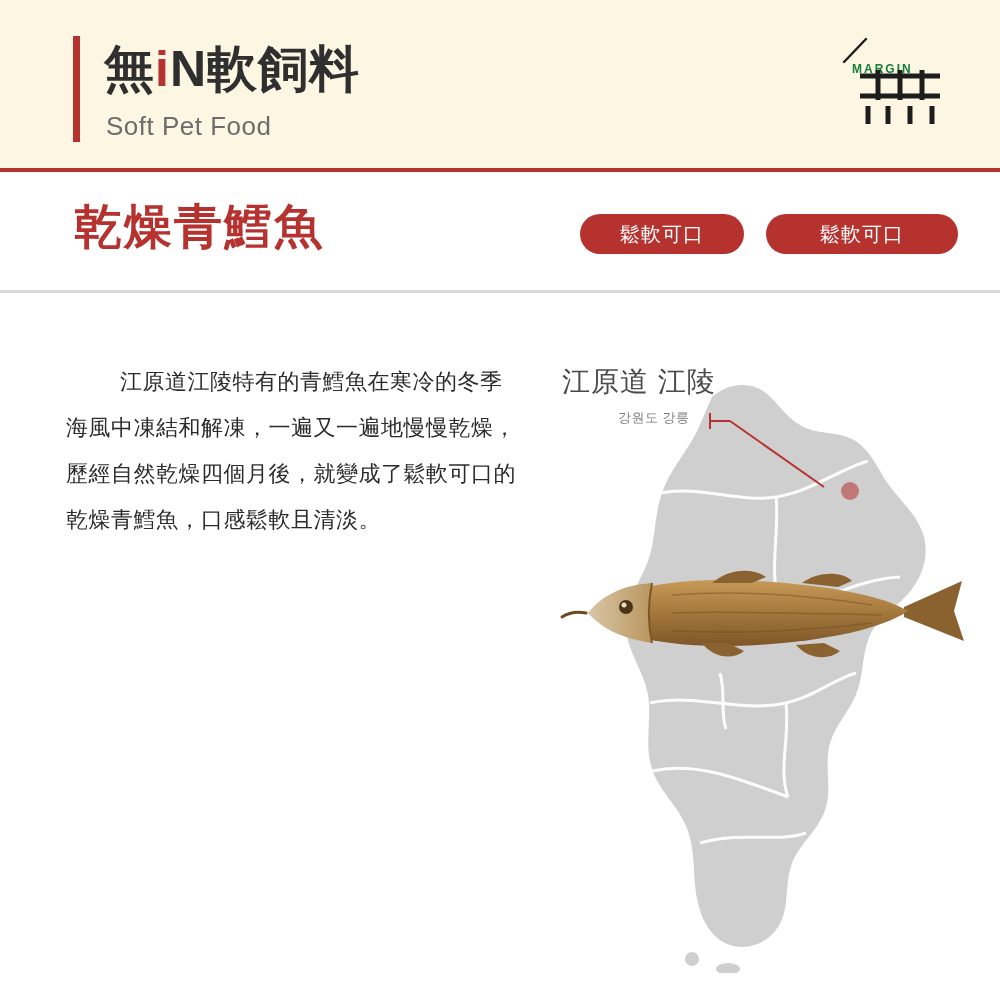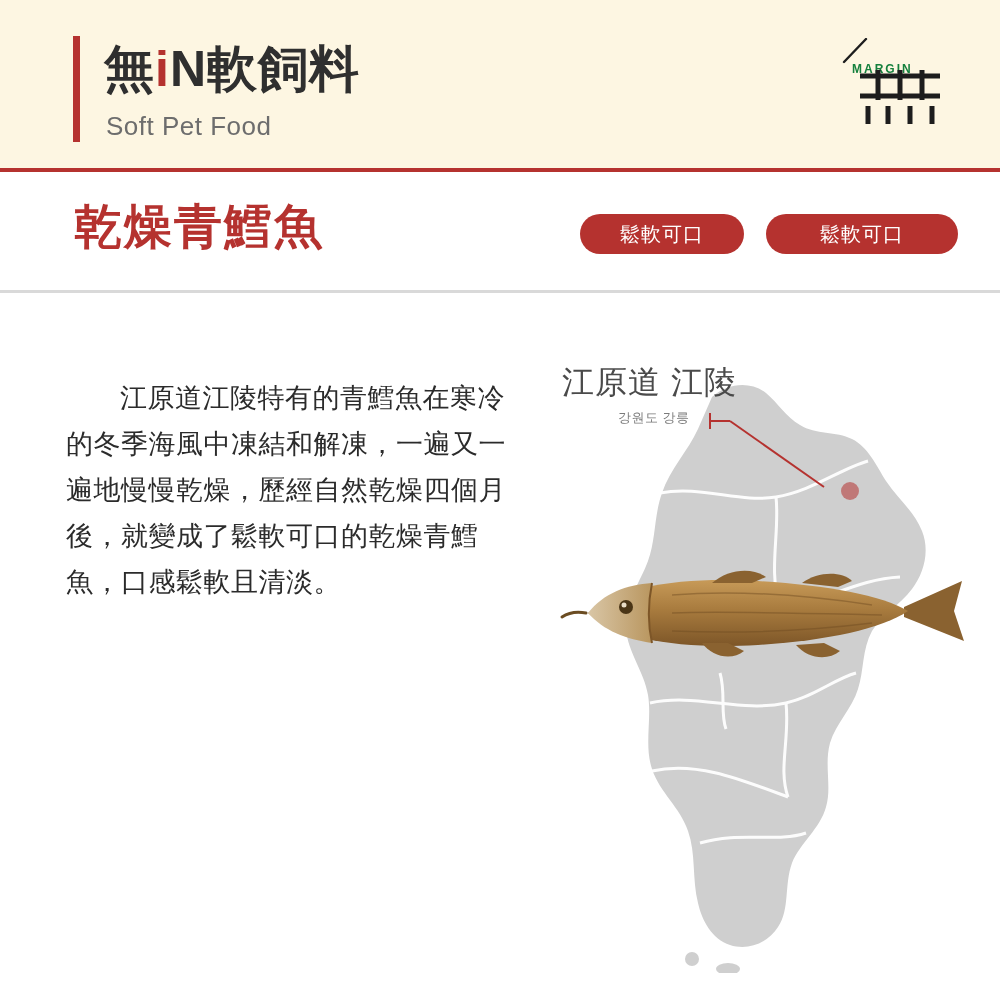--- a/index.html
+++ b/index.html
@@ -156,23 +156,23 @@
     left: 0;
     top: 293px;
     width: 1000px;
     height: 707px;
     background: #ffffff;
   }
 
   .copy {
     position: absolute;
     left: 66px;
-    top: 82px;
+    top: 66px;
     width: 452px;
-    font-size: 27px;
+    font-size: 22px;
     line-height: 46px;
     color: #2b2b2b;
     letter-spacing: 0.5px;
     font-family: Liberation Serif, serif;
   }
   .copy p {
     margin: 0 0 22px 0;
     text-indent: 54px;
   }
   .copy .hl {
@@ -191,21 +191,21 @@
     position: absolute;
     left: 60px;
     top: 40px;
     width: 380px;
     height: 600px;
   }
   .region-label {
     position: absolute;
     left: 22px;
     top: 32px;
-    font-size: 32px;
+    font-size: 28px;
     line-height: 34px;
     color: #4a4a4a;
     letter-spacing: 1px;
     white-space: nowrap;
   }
   .region-sub {
     position: absolute;
     left: 78px;
     top: 74px;
     font-size: 13px;

